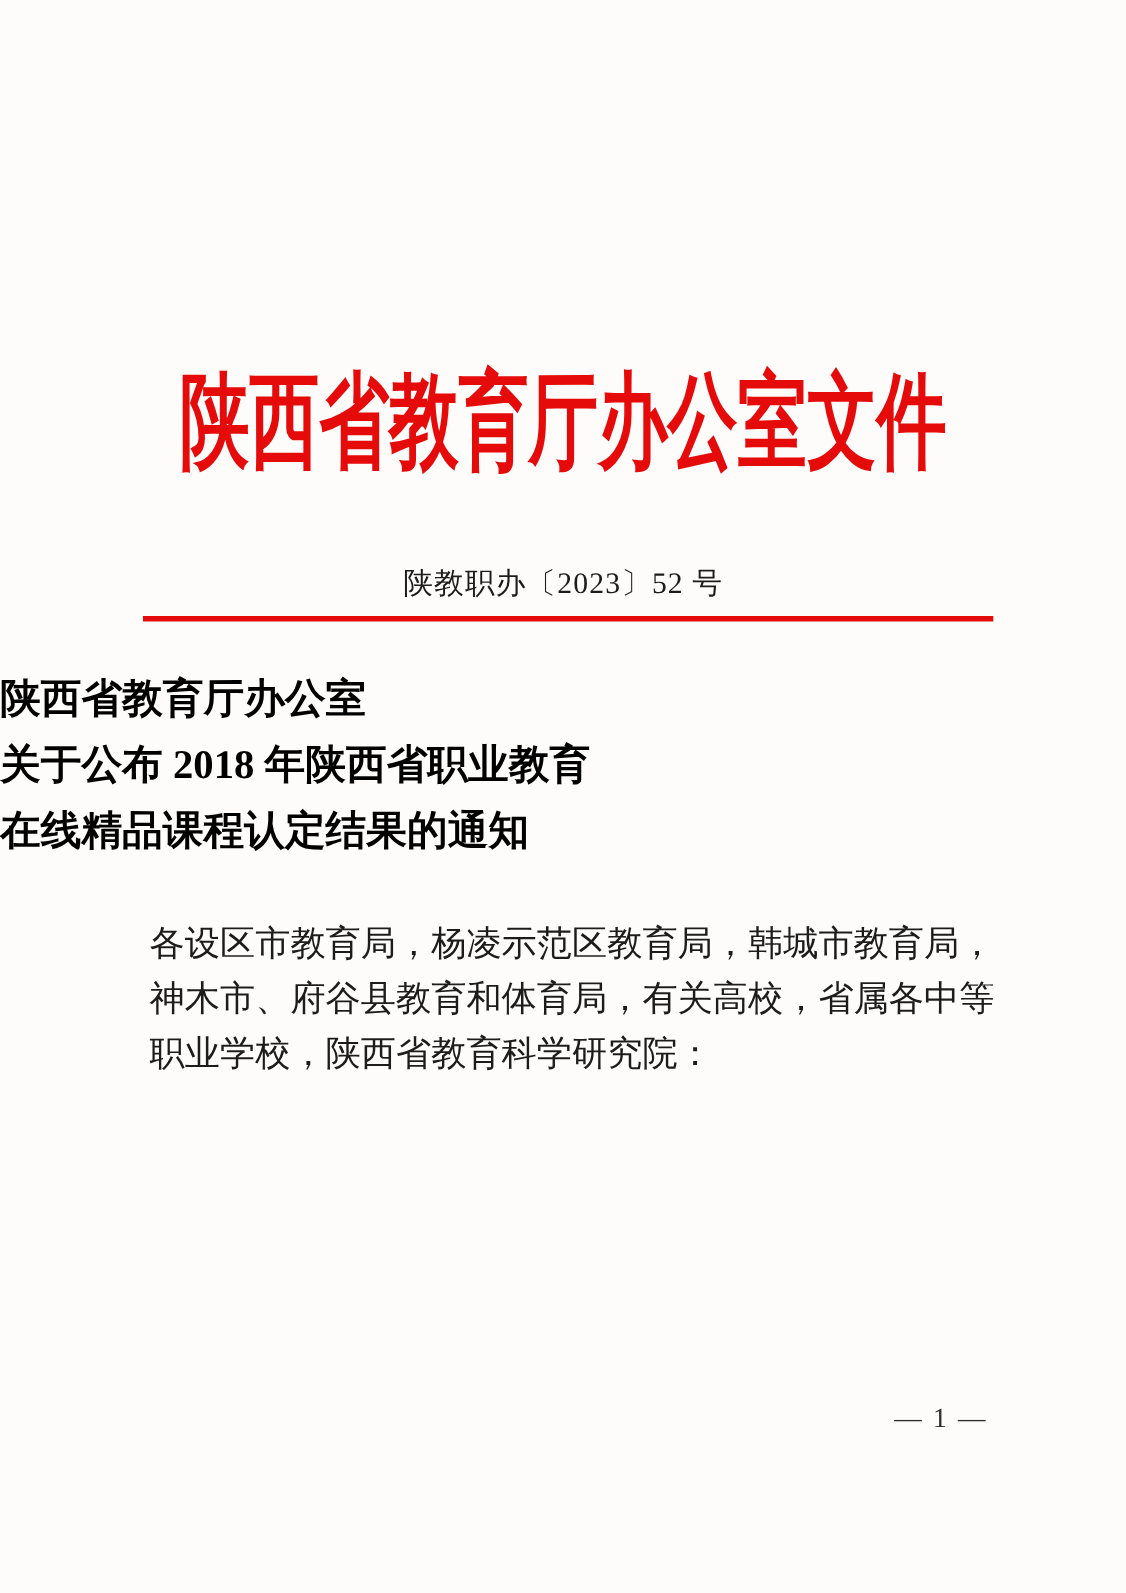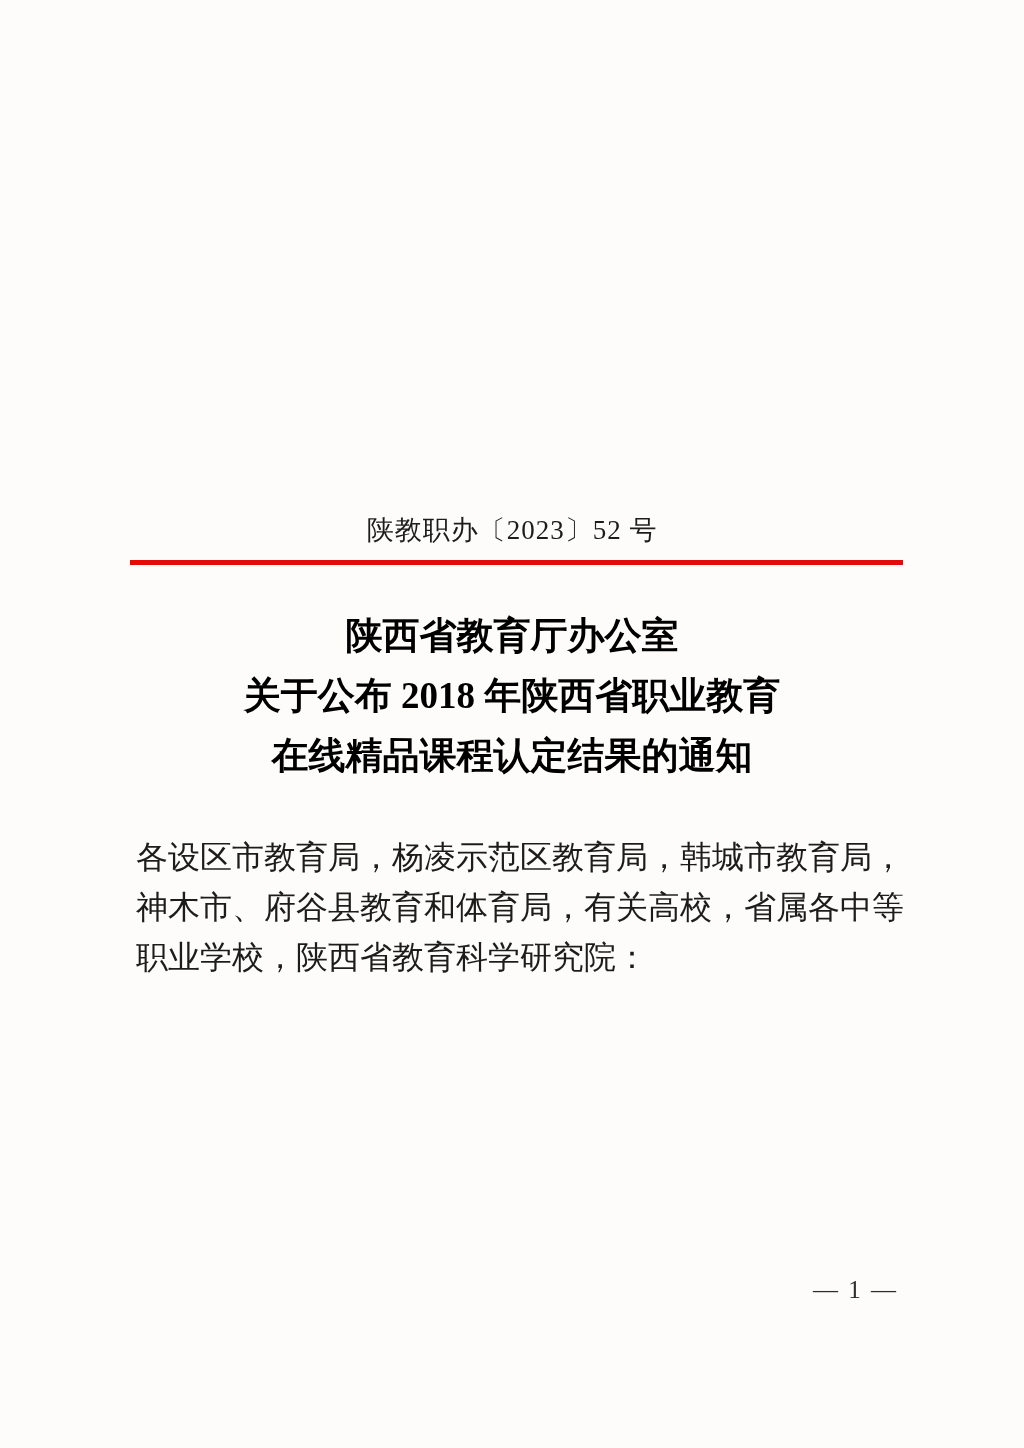--- a/index.html
+++ b/index.html
@@ -57,21 +57,21 @@
     width: 773px;
     height: 5px;
     background: var(--accent-red);
   }
   
   .notice-title {
     position: absolute;
     top: 606px;
     left: 0;
     width: 100%;
-    text-align: center;
+    text-align: left;
     font-size: 37px;
     font-weight: bold;
     line-height: 60px;
     color: #000000;
   }
   
   .body-text {
     position: absolute;
     top: 832px;
     left: 136px;
@@ -92,20 +92,23 @@
     color: #2e2e2e;
     letter-spacing: 2px;
     white-space: nowrap;
   }
 </style>
 </head>
 <body>
 
 <div class="page">
 
+  <div class="letterhead">
+    <span class="letterhead-title">陕西省教育厅办公室文件</span>
+  </div>
 
   <div class="doc-number">陕教职办〔2023〕52 号</div>
 
   <div class="red-line"></div>
 
   <div class="notice-title">
     <div>陕西省教育厅办公室</div>
     <div>关于公布 2018 年陕西省职业教育</div>
     <div>在线精品课程认定结果的通知</div>
   </div>

